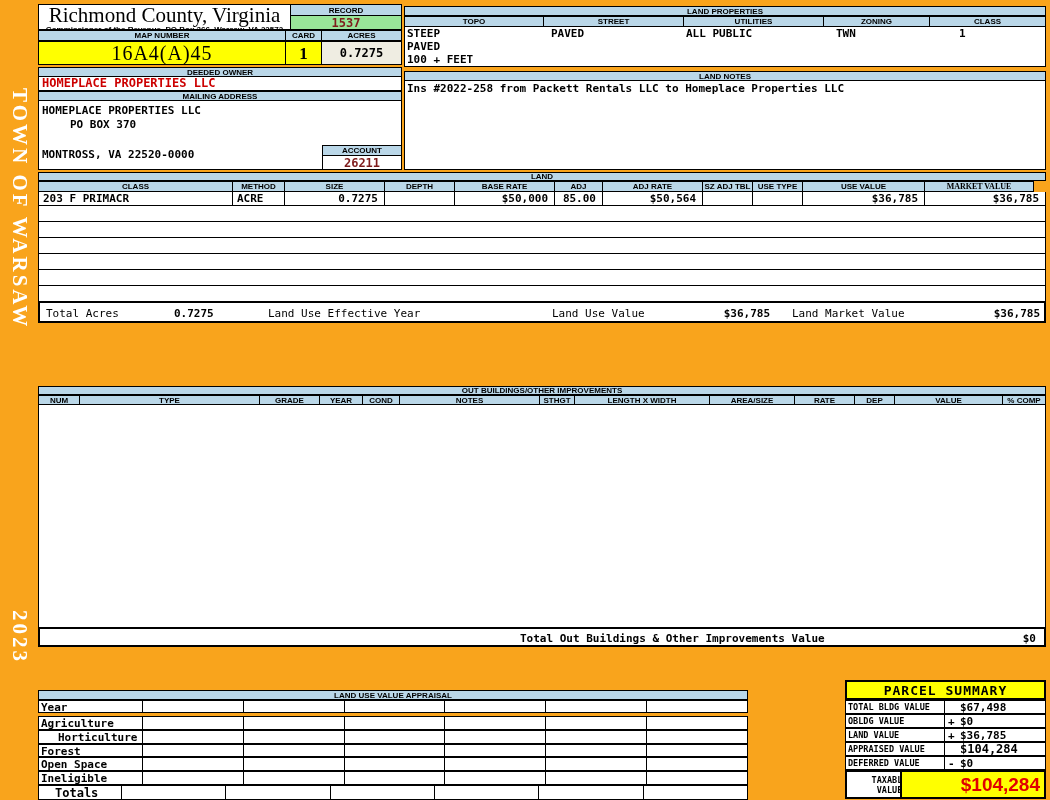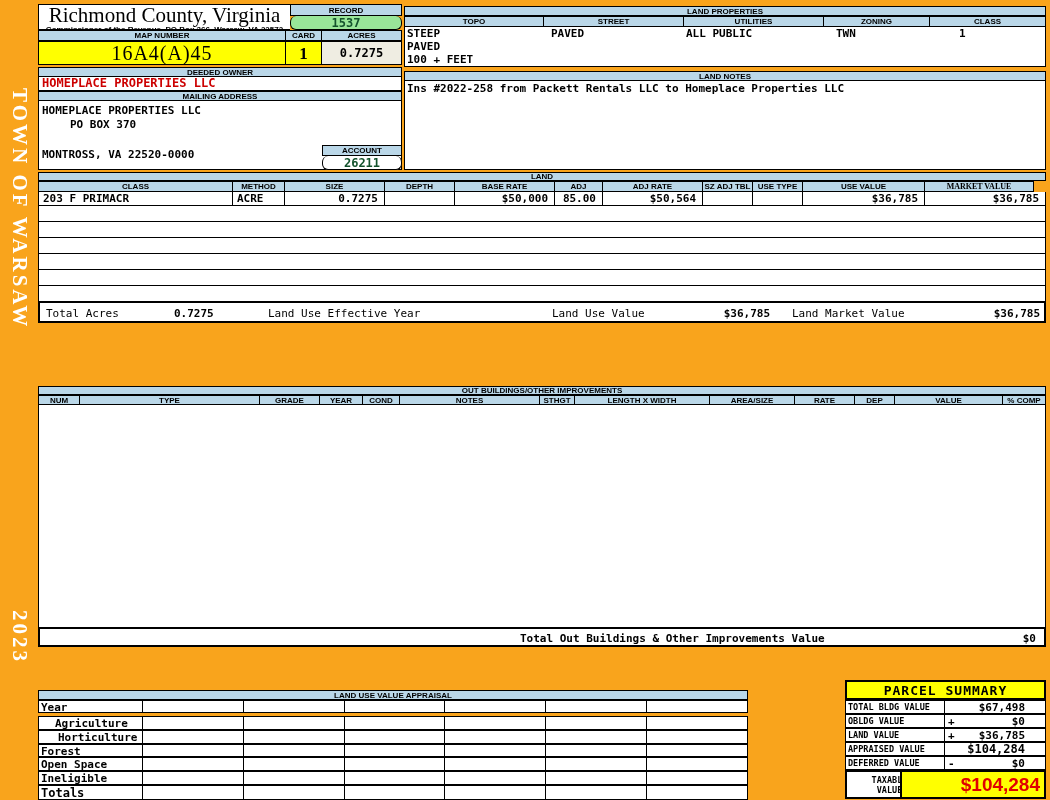--- a/index.html
+++ b/index.html
@@ -8,42 +8,42 @@
   .abs{position:absolute;}
   .row{display:flex;}
   .row > * + *{margin-left:-1px;}
   .bc{background:#BAD7E8;border:1px solid #000;font:bold 8px "Liberation Sans",sans-serif;
       text-align:center;color:#000;overflow:hidden;white-space:nowrap;
       display:flex;align-items:center;justify-content:center;box-sizing:border-box;}
   .bluebar{background:#BAD7E8;border:1px solid #000;font:bold 8px "Liberation Sans",sans-serif;
       text-align:center;color:#000;box-sizing:border-box;display:flex;align-items:center;justify-content:center;}
   .white{background:#fff;border:1px solid #000;box-sizing:border-box;}
   .mono11{font:bold 11px "DejaVu Sans Mono",monospace;color:#000;white-space:pre;}
-  .mono12b{font:bold 12px "DejaVu Sans Mono",monospace;color:#14532d;border-radius:6px;}
+  .mono12b{font:bold 12px "DejaVu Sans Mono",monospace;color:#7f1d1d;}
   .cell{box-sizing:border-box;border-left:1px solid #000;border-right:1px solid #000;
         background:#fff;font:bold 11px "DejaVu Sans Mono",monospace;white-space:nowrap;
         overflow:hidden;display:flex;align-items:center;}
   .al{justify-content:flex-start;padding-left:4px;}
   .ar{justify-content:flex-end;padding-right:6px;}
   .vtext{position:absolute;writing-mode:vertical-rl;color:#fff;
          font-family:"Liberation Serif",serif;font-weight:bold;font-size:21px;letter-spacing:3px;}
   .county-title{font-family:"Liberation Serif",serif;font-size:21px;text-align:center;line-height:20px;}
   .county-sub{font:bold 8px "Liberation Sans",sans-serif;text-align:center;white-space:nowrap;}
   .emptyrows{display:flex;flex-direction:column;background:#fff;border-left:1px solid #000;border-right:1px solid #000;box-sizing:border-box;}
   .emptyrows > div{flex:1;border-bottom:1px solid #000;background:#fff;}
   .luva-row{display:flex;position:absolute;left:0;}
   .luva-row > div{box-sizing:border-box;border:1px solid #000;background:#fff;}
   .luva-row > div + div{margin-left:-1px;}
   .ps-row{display:flex;height:14px;}
   .ps-label{width:100px;box-sizing:border-box;border:1px solid #000;background:#fff;
             font:bold 8.5px "DejaVu Sans Mono",monospace;display:flex;align-items:center;padding-left:2px;white-space:nowrap;}
   .ps-val{flex:1;box-sizing:border-box;border:1px solid #000;margin-left:-1px;background:#fff;
           display:flex;align-items:center;font:bold 11px "DejaVu Sans Mono",monospace;}
   .ps-op{width:12px;padding-left:3px;}
-  .ps-num{flex:1;text-align:right;padding-right:20px;}
+  .ps-num{flex:1;text-align:left;padding-right:20px;}
 </style>
 </head>
 <body>
 
 <div class="page">
 
   <div class="vtext" style="left:7px;top:88px;">TOWN OF WARSAW</div>
   <div class="vtext" style="left:7px;top:610px;">2023</div>
 
   <div class="abs white" style="left:38px;top:4px;width:252px;height:26px;border-right:none;">
@@ -192,21 +192,21 @@
     <div class="luva-row" style="top:10px;width:710px;height:13px;">
       <div style="width:105px;font:bold 11px 'DejaVu Sans Mono',monospace;padding-left:2px;">Year</div>
       <div style="flex:1;"></div>
         <div style="flex:1;"></div>
         <div style="flex:1;"></div>
         <div style="flex:1;"></div>
         <div style="flex:1;"></div>
         <div style="flex:1;"></div>
     </div>
     <div class="luva-row" style="top:26px;width:710px;height:14px;">
-      <div style="width:105px;font:bold 11px 'DejaVu Sans Mono',monospace;padding-left:16px;">Agriculture</div>
+      <div style="width:105px;font:bold 11px 'DejaVu Sans Mono',monospace;padding-left:2px;">Agriculture</div>
       <div style="flex:1;"></div>
         <div style="flex:1;"></div>
         <div style="flex:1;"></div>
         <div style="flex:1;"></div>
         <div style="flex:1;"></div>
         <div style="flex:1;"></div>
     </div>
     <div class="luva-row" style="top:40px;width:710px;height:14px;">
       <div style="width:105px;font:bold 11px 'DejaVu Sans Mono',monospace;padding-left:19px;">Horticulture</div>
       <div style="flex:1;"></div>
@@ -237,21 +237,21 @@
     <div class="luva-row" style="top:81px;width:710px;height:14px;">
       <div style="width:105px;font:bold 11px 'DejaVu Sans Mono',monospace;padding-left:2px;">Ineligible</div>
       <div style="flex:1;"></div>
         <div style="flex:1;"></div>
         <div style="flex:1;"></div>
         <div style="flex:1;"></div>
         <div style="flex:1;"></div>
         <div style="flex:1;"></div>
     </div>
     <div class="luva-row" style="top:95px;width:710px;height:15px;">
-      <div style="width:105px;font:bold 12px 'DejaVu Sans Mono',monospace;padding-left:2px;">Totals</div>
+      <div style="width:84px;font:bold 12px 'DejaVu Sans Mono',monospace;padding-left:16px;">Totals</div>
       <div style="flex:1;"></div>
         <div style="flex:1;"></div>
         <div style="flex:1;"></div>
         <div style="flex:1;"></div>
         <div style="flex:1;"></div>
         <div style="flex:1;"></div>
     </div>
   </div>
 
   <div class="abs" style="left:845px;top:680px;width:201px;">

